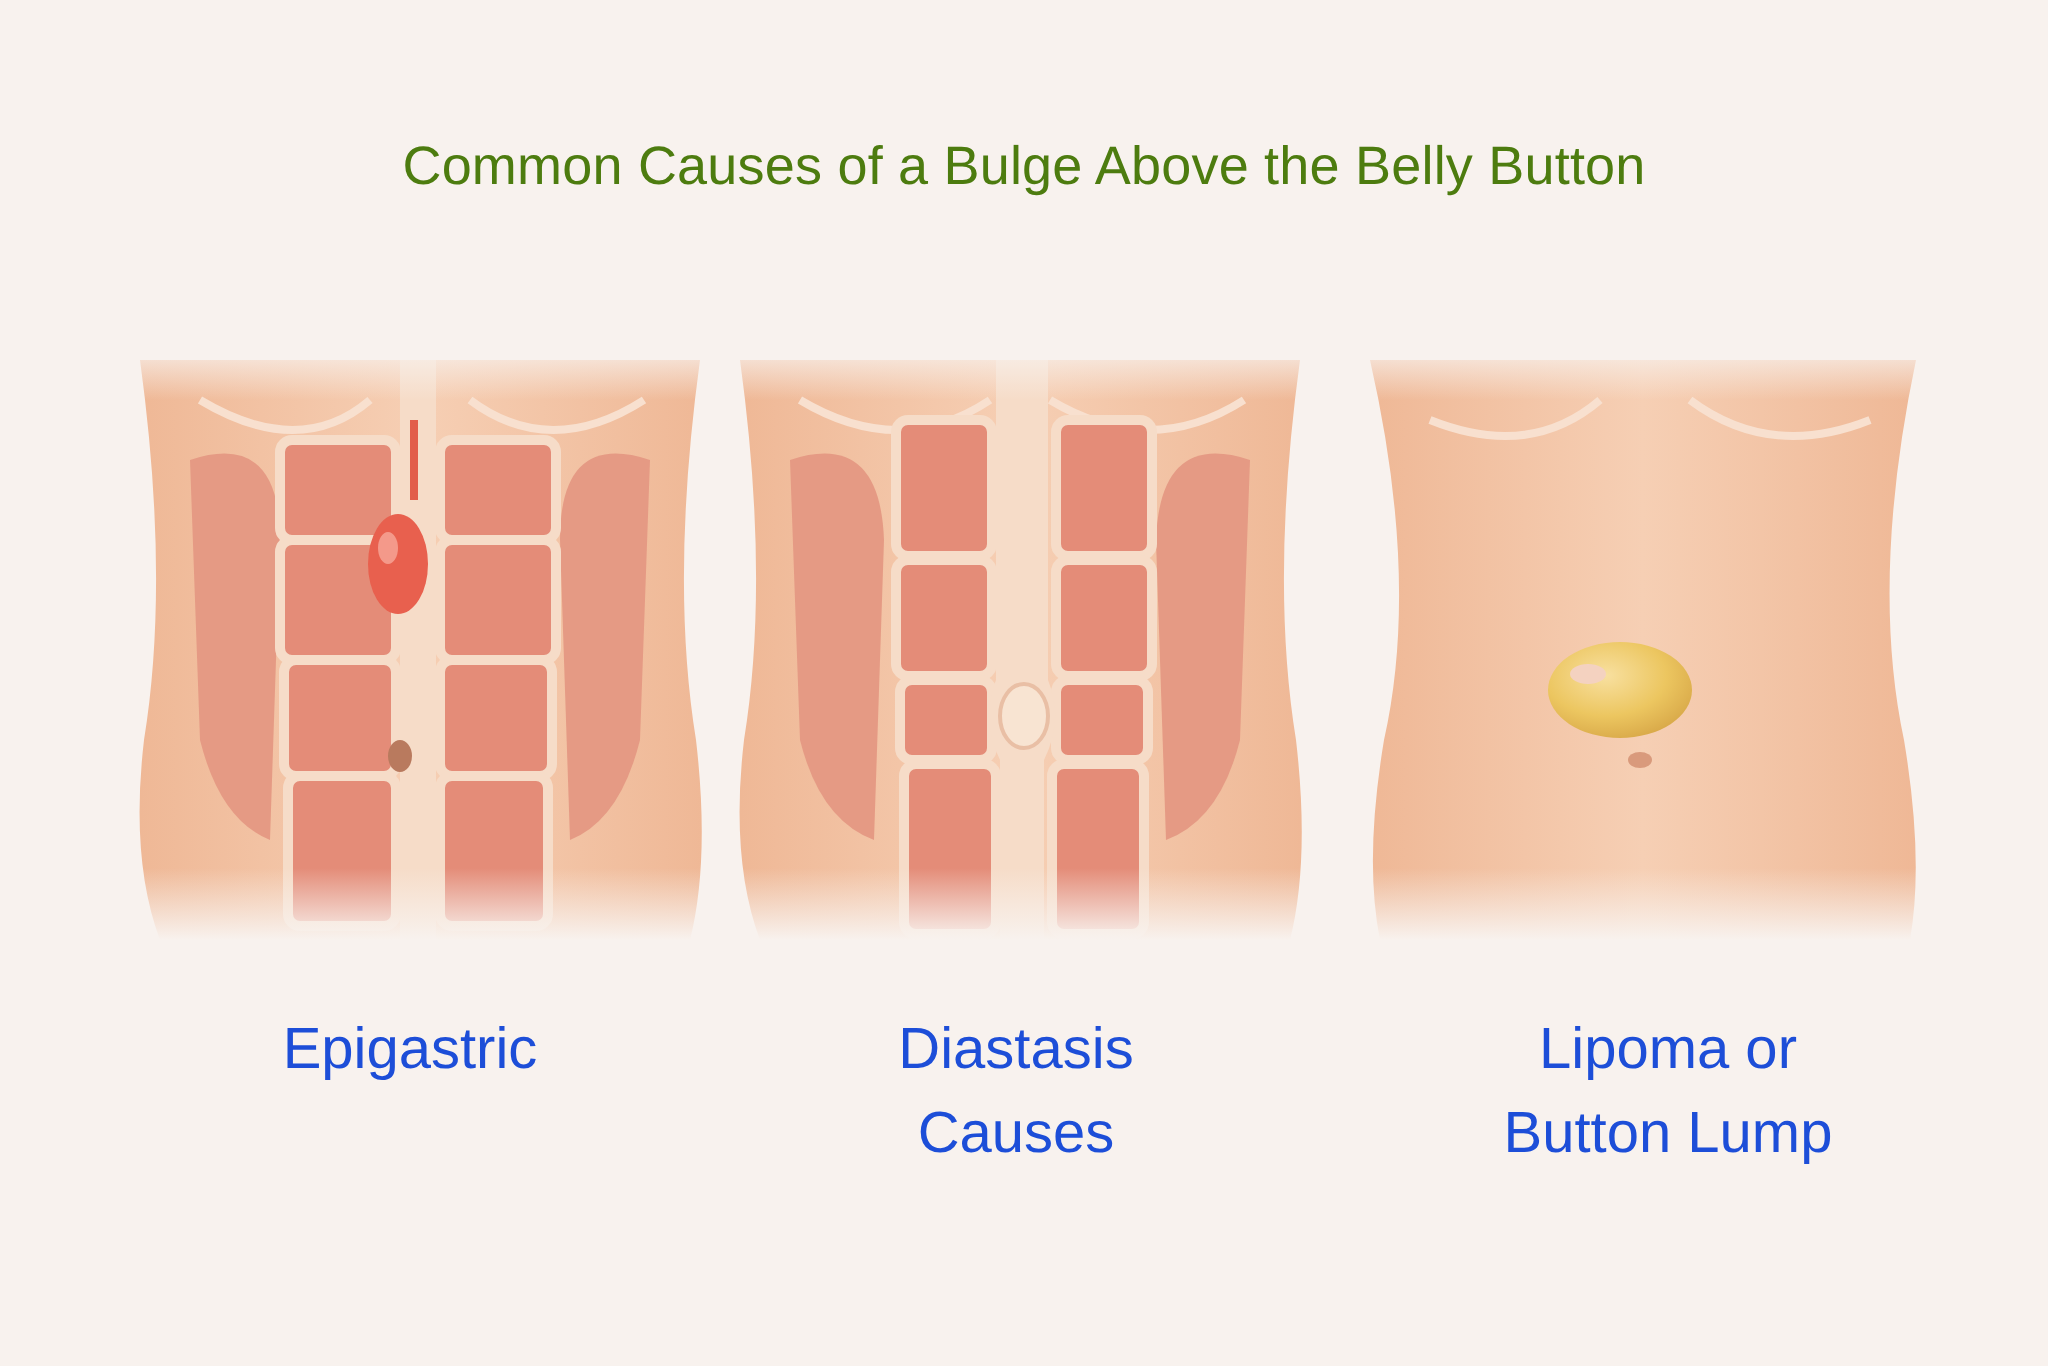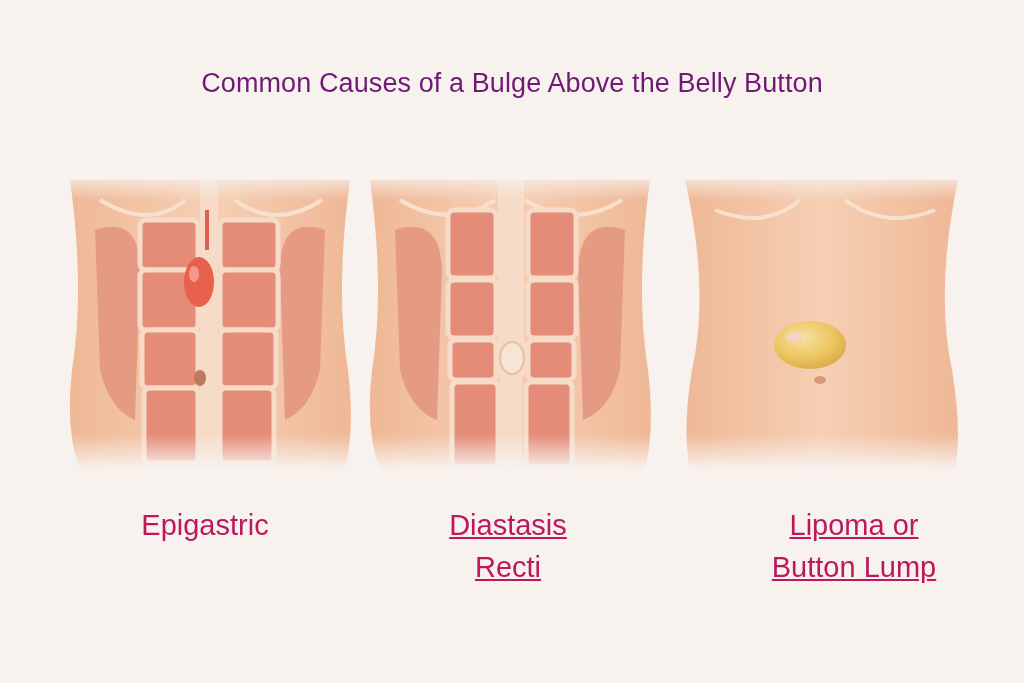--- a/index.html
+++ b/index.html
@@ -4,27 +4,27 @@
 <style>
   html, body { margin: 0; padding: 0; }
   body {
     width: 1024px; height: 683px; overflow: hidden;
     background: #f8f2ee;
     font-family: "Liberation Sans", "DejaVu Sans", sans-serif;
     position: relative;
   }
   .title {
     position: absolute; left: 0; right: 0; top: 68px;
-    text-align: center; color: #701a75; font-size: 27px; letter-spacing: 0.1px;
+    text-align: center; color: #4d7c0f; font-size: 27px; letter-spacing: 0.1px;
   }
   .panel { position: absolute; top: 170px; width: 300px; height: 300px; }
   .panel svg { width: 300px; height: 300px; display: block; }
   .label {
     position: absolute; top: 504px; width: 300px; text-align: center;
-    color: #be185d; font-size: 29px; line-height: 42px;
+    color: #1d4ed8; font-size: 29px; line-height: 42px;
   }
 </style>
 </head>
 <body>
 
 <div class="title">Common Causes of a Bulge Above the Belly Button</div>
 
 <div class="panel" style="left:60px;">
   <svg viewBox="0 0 300 300">
     <defs>
@@ -102,20 +102,20 @@
     <ellipse cx="140" cy="175" rx="36" ry="24" fill="url(#lip)"></ellipse>
     <ellipse cx="124" cy="167" rx="9" ry="5" fill="#f4d2c0"></ellipse>
     <ellipse cx="150" cy="210" rx="6" ry="4" fill="#d99a7c"></ellipse>
     <rect x="0" y="0" width="300" height="300" fill="url(#fade)"></rect>
   </svg>
 </div>
 
 <div class="label" style="left:55px;">
   <div>Epigastric</div>
 </div>
-<div class="label" style="left:358px;text-decoration:underline;">
+<div class="label" style="left:358px;">
   <div>Diastasis</div>
-  <div>Recti</div>
+  <div>Causes</div>
 </div>
-<div class="label" style="left:704px;text-decoration:underline;">
+<div class="label" style="left:684px;">
   <div>Lipoma or</div>
   <div>Button Lump</div>
 </div>
 
 </body></html>

